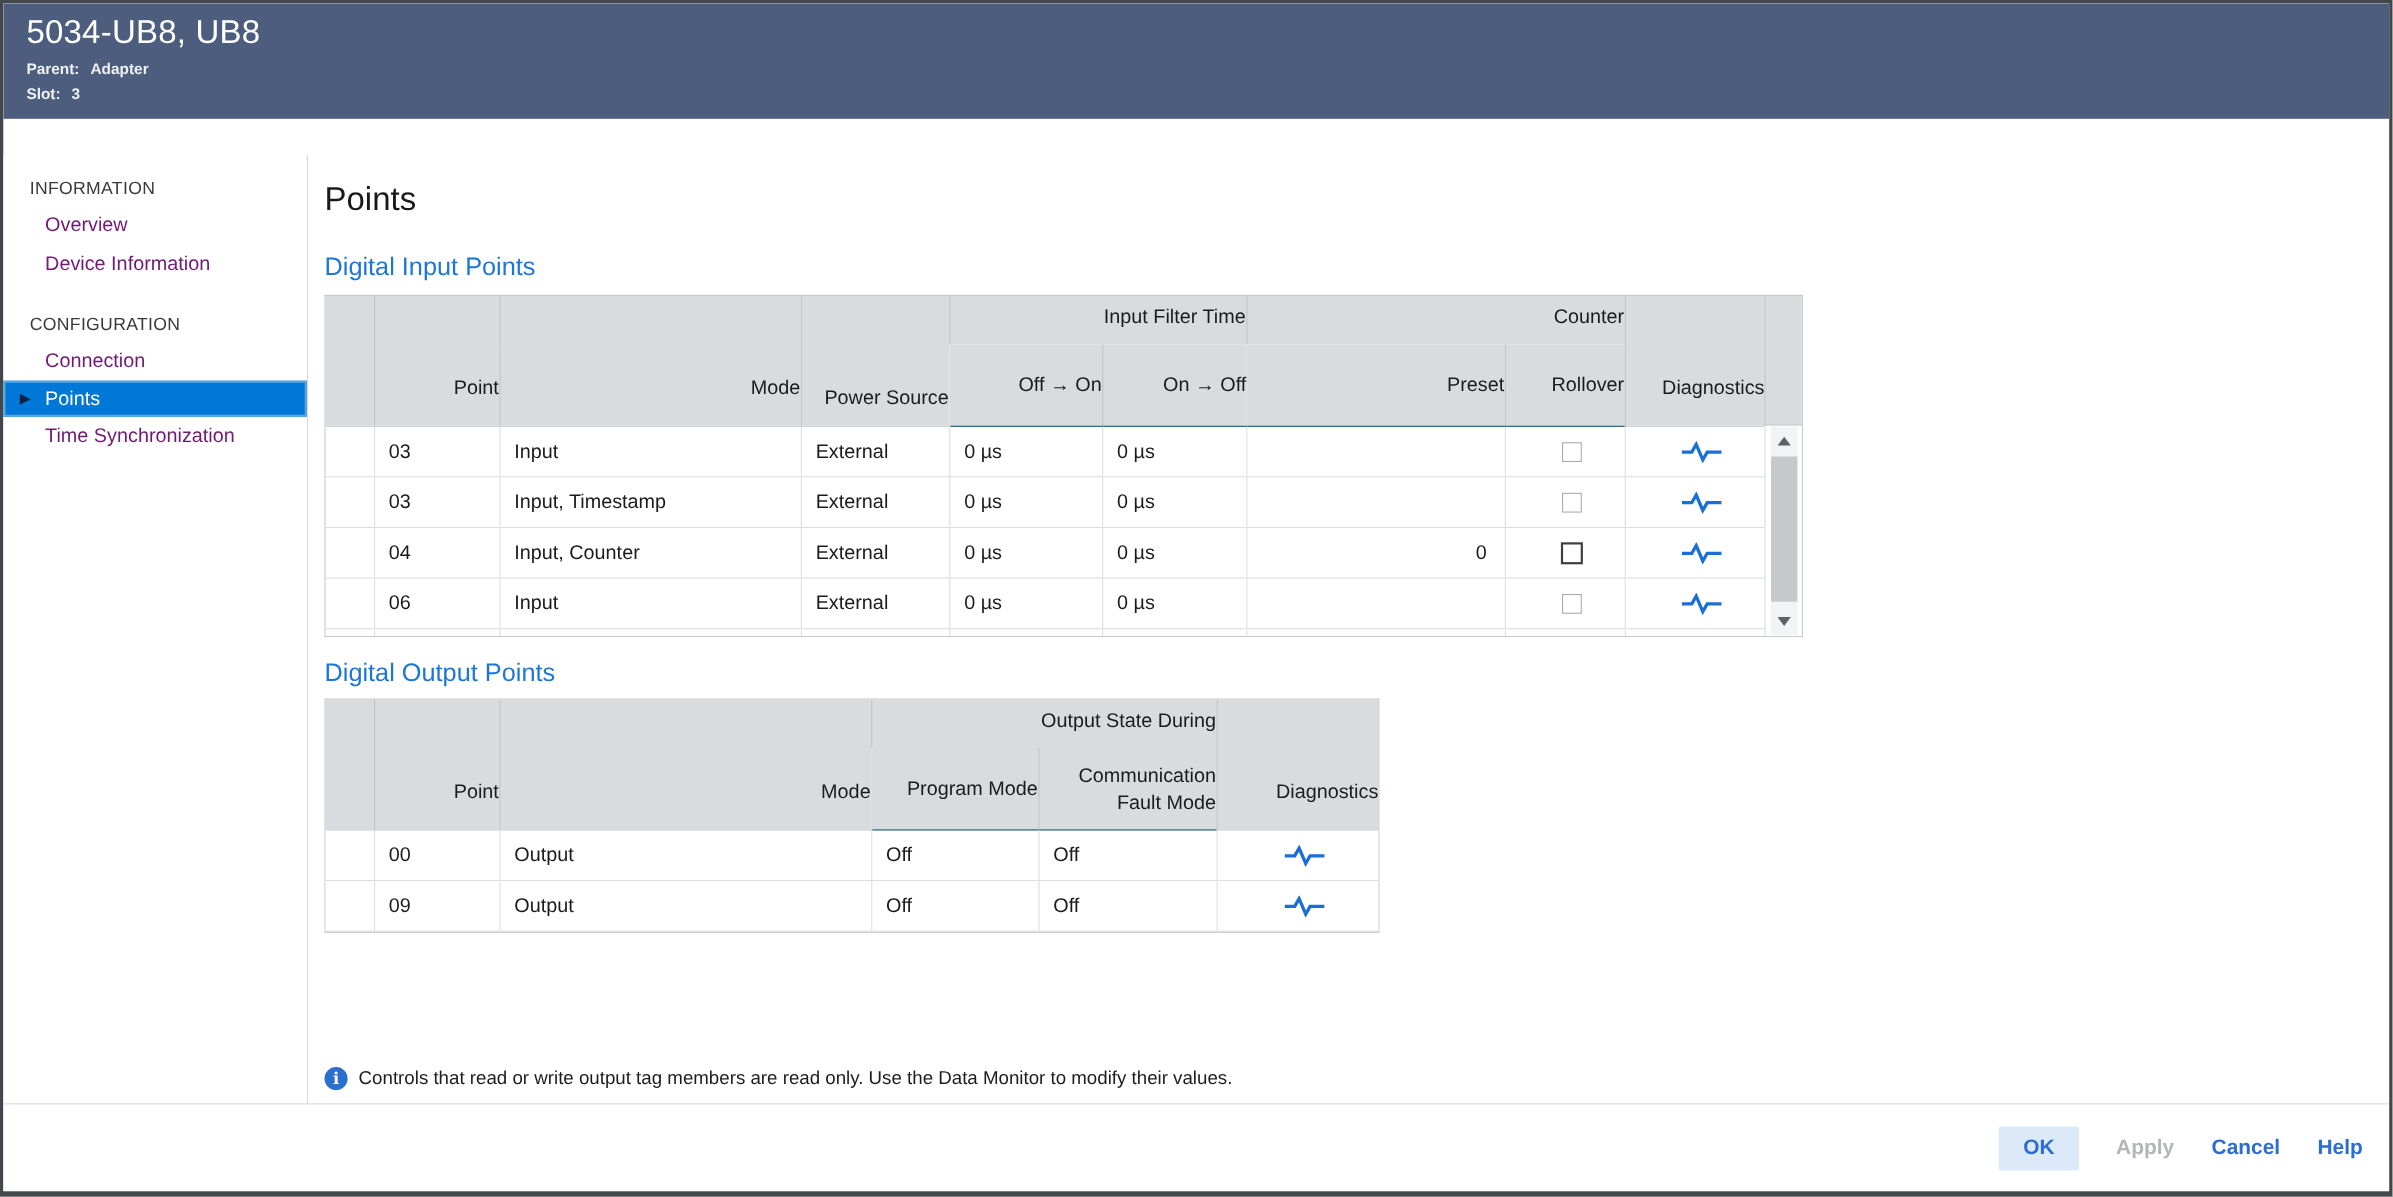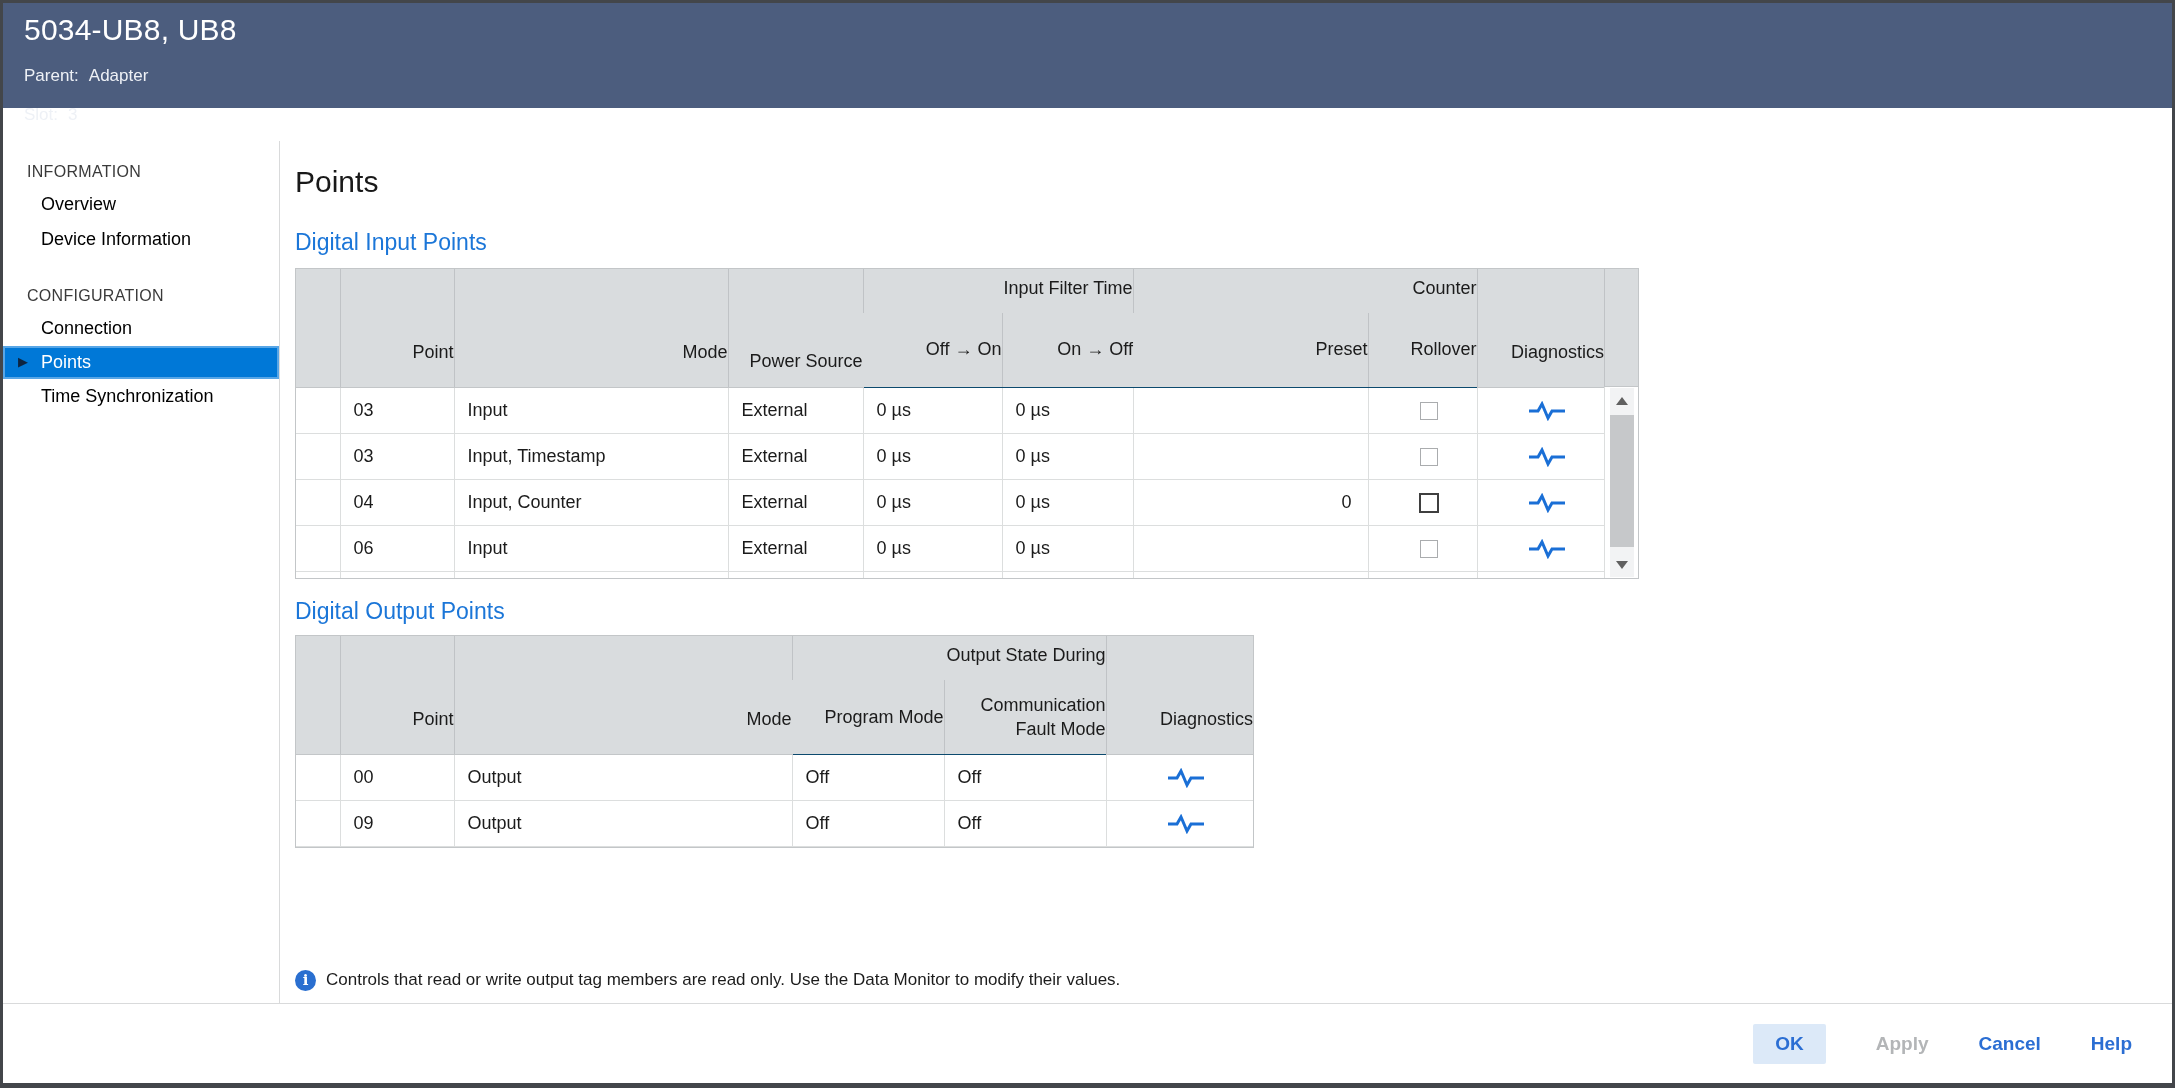--- a/index.html
+++ b/index.html
@@ -7,33 +7,33 @@
   body { font-family:"Liberation Sans","DejaVu Sans",sans-serif; }
 
   .window {
     position:relative; width:2175px; height:1088px; background:#fff;
     border:3px solid #43464a; border-bottom-width:5px; overflow:hidden;
   }
 
   
   .titlebar { position:absolute; top:0; left:0; right:0; height:105px; background:#4c5d7e; color:#fff; padding:10px 0 0 21px; }
   .titlebar .wtitle { font-size:30px; font-weight:normal; letter-spacing:.2px; }
-  .titlebar .meta { font-size:17px; color:#eef1f6; margin-top:19px; }
+  .titlebar .meta { font-size:14px; color:#eef1f6; margin-top:7px;font-weight:bold; }
   .titlebar .meta .lbl { margin-right:10px; }
 
   
   .statusbar { position:absolute; top:105px; left:0; right:0; height:33px; background:#72c373; color:#fff;
     display:flex; align-items:center; padding:0 20px; font-size:17px; }
   .statusbar .st { margin-right:26px; }
   .statusbar .conn { margin-left:auto; margin-right:0; }
 
   
   .sidebar { position:absolute; top:138px; left:0; bottom:80px; width:277px; background:#fff; border-right:1px solid #d9dadb; padding-top:16px; }
   .side-header { font-size:16px; color:#3a3a3a; padding:6px 0 6px 24px; letter-spacing:.3px; }
-  .side-item { font-size:18px; color:#000000; padding:7px 0 7px 38px; cursor:default; }
+  .side-item { font-size:18px; color:#701a75; padding:7px 0 7px 38px; cursor:default; }
   .side-gap { height:24px; }
   .side-item.selected { background:#0078d7; color:#fff; position:relative; padding-top:6px; padding-bottom:6px;
     box-shadow: inset 0 0 0 2px #58a6e6; }
   .side-item.selected .tri { position:absolute; left:15px; top:8px; font-size:13px; color:#0d2440; }
 
   
   .main { position:absolute; top:138px; left:278px; right:0; bottom:80px; background:#fff; padding:22px 0 0 14px; overflow:hidden; }
   .page-title { font-size:30px; font-weight:400; color:#191919; line-height:38px; }
   .section-title { font-size:23px; font-weight:400; color:#1b76d8; line-height:30px; }
   .section-title.input { margin-top:26px; }
@@ -76,21 +76,21 @@
   .varrow.down span { top:10px; border-top:8px solid #606060; }
   .vthumb { position:absolute; left:5px; top:28px; width:24px; height:132px; background:#c6c8ca; }
 
   
   .info-line { margin-top:122px; display:flex; align-items:center; font-size:17px; color:#1c1c1c; }
   .info-icon { display:inline-flex; align-items:center; justify-content:center; width:21px; height:21px; border-radius:50%;
     background:#2a6fd0; color:#fff; font-family:"DejaVu Serif",serif; font-weight:bold; font-size:15px; margin-right:10px; flex:none; }
 
   
   .footer { position:absolute; left:0; right:0; bottom:0; height:80px; background:#fff; border-top:1px solid #d9dadb;
-    display:flex; align-items:center; justify-content:flex-end; gap:50px; padding-right:40px; }
+    display:flex; align-items:center; justify-content:flex-end; gap:34px; padding-right:24px; }
   .btn { font-size:19px; font-weight:600; color:#2b6ed3; background:transparent; border:none; cursor:pointer; font-family:inherit; }
   .btn.primary { background:#dcE9F8; background:#dce9f8; padding:9px 22px; border-radius:2px; }
   .btn.disabled { color:#b3b5b7; cursor:default; }
 </style>
 </head>
 <body>
 
 <div class="window">
 
   <div class="titlebar">

